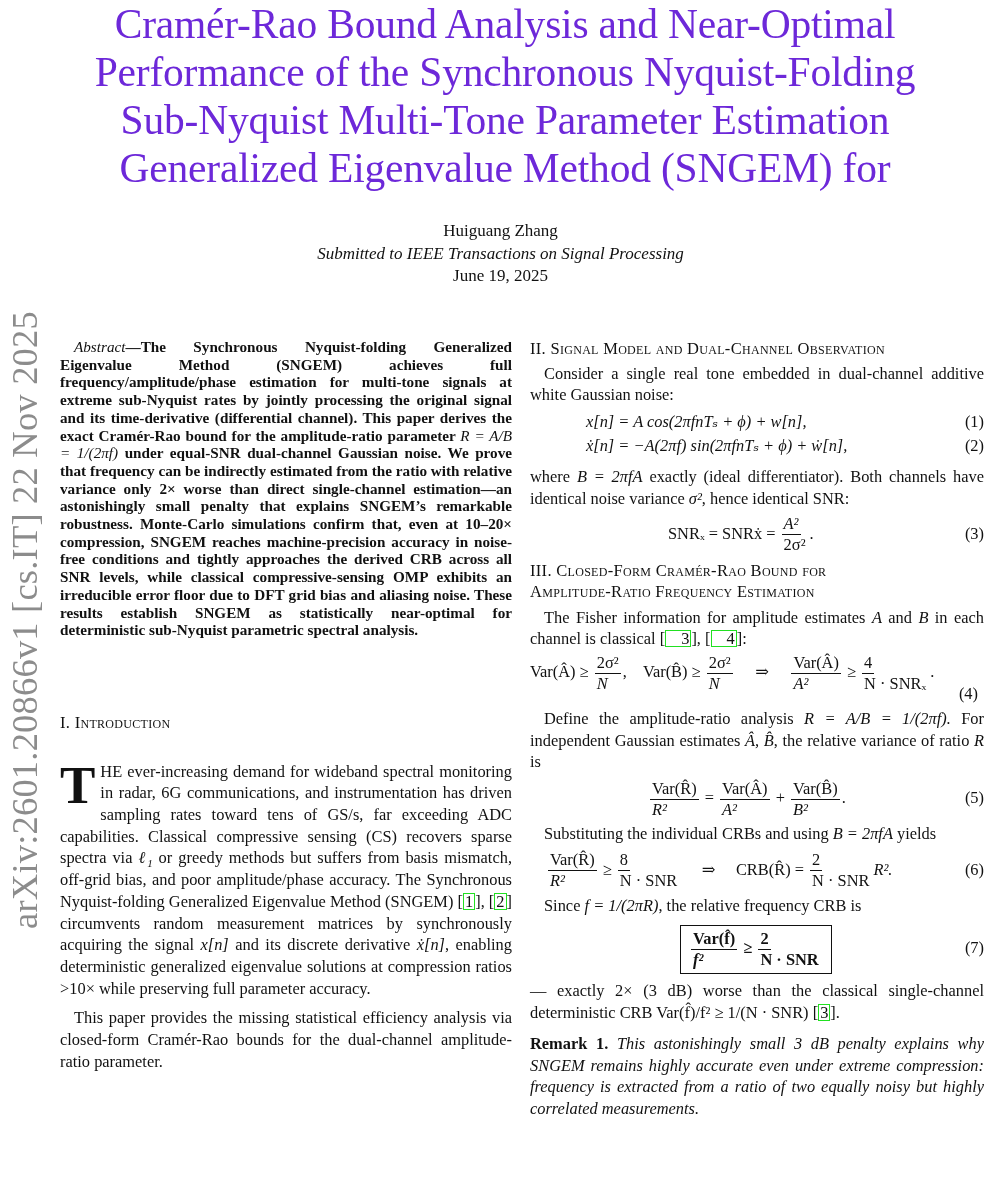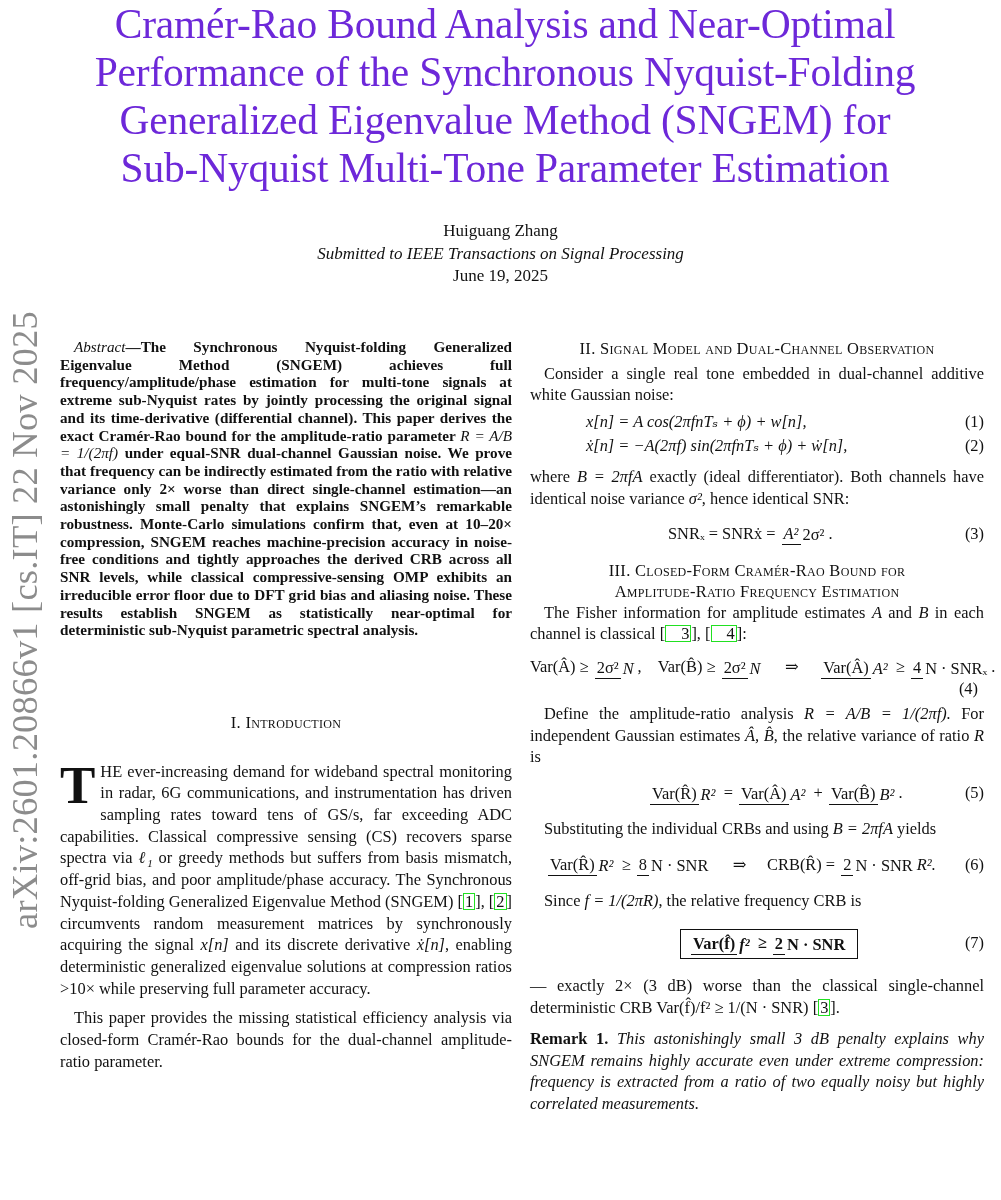--- a/index.html
+++ b/index.html
@@ -26,51 +26,51 @@
 
   .col { position: absolute; font-size: 16.4px; line-height: 21.7px; text-align: justify; }
   .col-left { left: 60px; width: 452px; top: 338px; }
   .col-right { left: 530px; width: 454px; top: 338px; }
 
   .abstract { font-weight: bold; font-size: 15.2px; line-height: 17.7px; text-align: justify; text-indent: 14px; }
   .abstract .lead { font-style: italic; font-weight: normal; }
   .index-terms { font-weight: bold; font-size: 15.2px; line-height: 17.7px; text-align: justify; text-indent: 14px; margin-top: 3px; }
   .index-terms .lead { font-style: italic; font-weight: normal; }
 
-  .sec-head { text-align: center; font-variant: small-caps; font-size: 16.5px; letter-spacing: 0.3px; }
+  .sec-head { font-variant: small-caps; font-size: 16.5px; letter-spacing: 0.3px; }
   .sec-intro { margin-top: 73px; margin-bottom: 27px; }
   .p { text-indent: 14px; margin: 0; }
   .p-noindent { text-indent: 0; margin: 0; }
   .dropcap-wrap { position: relative; }
   .dropcap { float: left; font-size: 53px; line-height: 40px; font-weight: bold; margin: 3px 5px 0 0; padding-top: 1px; }
   .gap { height: 8px; }
 
   .cite { display: inline-block; border: 1.5px solid #21e021; padding: 0 1px; line-height: 15px; }
   .m { font-style: italic; font-family: "Liberation Serif", "DejaVu Serif", serif; }
 
   .eq { position: relative; height: 24px; line-height: 24px; text-align: left; }
   .eq .body { position: absolute; white-space: nowrap; }
   .eq .num { position: absolute; right: 0; }
-  .frac { display: inline-flex; flex-direction: row; align-items: flex-end; vertical-align: middle; margin: 0 2px; line-height: 20px; }
+  .frac { display: inline-flex; flex-direction: column; align-items: flex-start; vertical-align: middle; margin: 0 2px; line-height: 20px; }
   .frac .n { padding: 0 2px; border-bottom: 1px solid #111; }
   .frac .d { padding: 0 2px; }
   .boxed { border: 1.3px solid #111; padding: 3px 8px; display: inline-block; font-weight: bold; }
   sup, sub { font-size: 11px; line-height: 0; }
   .remark { text-align: justify; margin-top: 9px; }
   .remark .rl { font-weight: bold; }
   .remark .rt { font-style: italic; }
 </style>
 </head>
 <body>
 
 <div class="title">
   <div>Cramér-Rao Bound Analysis and Near-Optimal</div>
   <div>Performance of the Synchronous Nyquist-Folding</div>
+  <div>Sub-Nyquist Multi-Tone Parameter Estimation</div>
   <div>Generalized Eigenvalue Method (SNGEM) for</div>
-  <div>Sub-Nyquist Multi-Tone Parameter Estimation</div>
 </div>
 <div class="author">Huiguang Zhang</div>
 <div class="venue">Submitted to IEEE Transactions on Signal Processing</div>
 <div class="date">June 19, 2025</div>
 
 <div class="arxiv-stamp">arXiv:2601.20866v1  [cs.IT]  22 Nov 2025</div>
 
 <div class="col col-left">
   <p class="abstract" style="margin:0;">
     <span class="lead">Abstract</span><span>—</span><span>The Synchronous Nyquist-folding Generalized Eigenvalue Method (SNGEM) achieves full frequency/amplitude/phase estimation for multi-tone signals at extreme sub-Nyquist rates by jointly processing the original signal and its time-derivative (differential channel). This paper derives the exact Cramér-Rao bound for the amplitude-ratio parameter </span><span class="m" style="font-weight:normal">R = A/B = 1/(2πf)</span><span> under equal-SNR dual-channel Gaussian noise. We prove that frequency can be indirectly estimated from the ratio with relative variance only 2× worse than direct single-channel estimation—an astonishingly small penalty that explains SNGEM’s remarkable robustness. Monte-Carlo simulations confirm that, even at 10–20× compression, SNGEM reaches machine-precision accuracy in noise-free conditions and tightly approaches the derived CRB across all SNR levels, while classical compressive-sensing OMP exhibits an irreducible error floor due to DFT grid bias and aliasing noise. These results establish SNGEM as statistically near-optimal for deterministic sub-Nyquist parametric spectral analysis.</span>
@@ -111,21 +111,21 @@
         </span>.
     </span>
     <span class="num">(3)</span>
   </div>
 
   <div class="sec-head" style="line-height:21px; margin-top:2px;">
     <div>III. Closed-Form Cramér-Rao Bound for</div>
     <div>Amplitude-Ratio Frequency Estimation</div>
   </div>
 
-  <p class="p" style="">
+  <p class="p" style="margin-top:5px;">
     <span>The Fisher information for amplitude estimates </span><span class="m">A</span><span> and </span><span class="m">B</span><span> in each channel is classical </span><span>[</span><a class="cite">3</a><span>], [</span><a class="cite">4</a><span>]</span><span>:</span>
   </p>
 
   <div class="eq" style="height:58px; line-height:44px;">
     <span class="body" style="left:0;">
       <span>Var(Â) ≥</span>
       <span class="frac">
           <span class="n">2σ²</span>
           <span class="d m">N</span>
         </span>,&nbsp;&nbsp;&nbsp;

